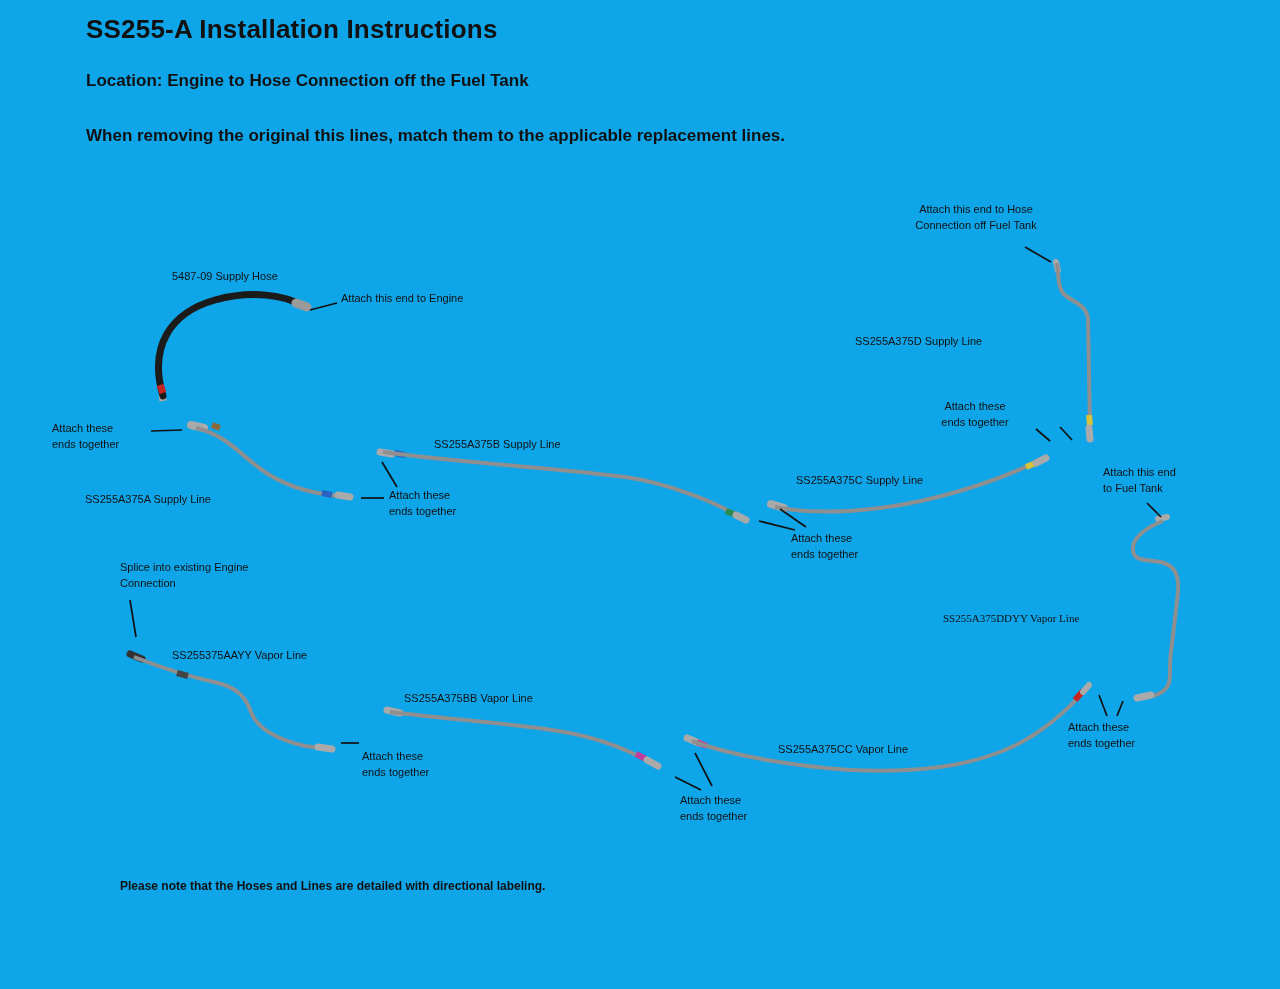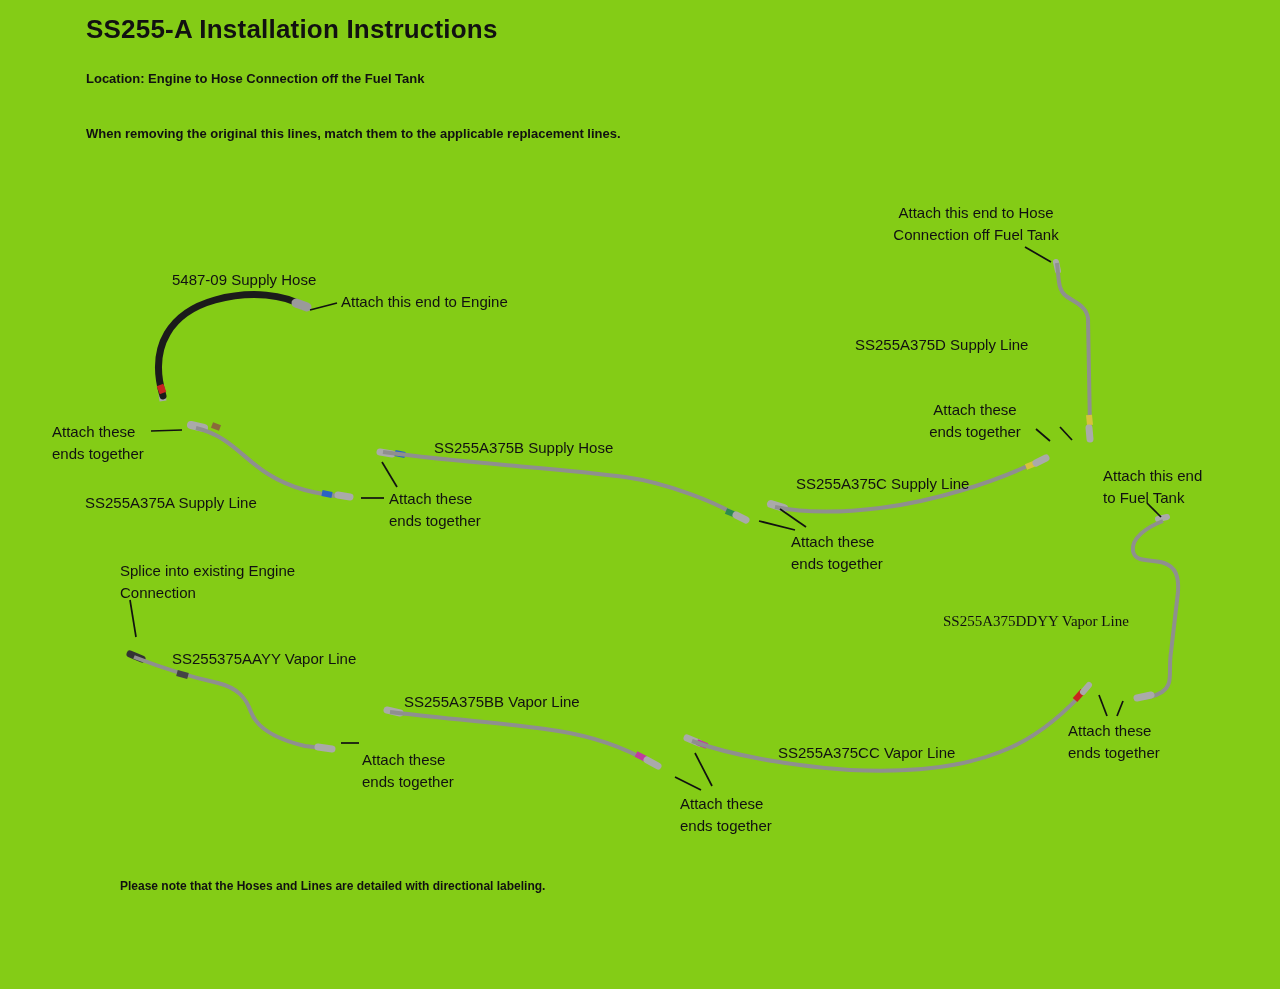--- a/index.html
+++ b/index.html
@@ -3,24 +3,24 @@
 <meta charset="utf-8">
 <style>
   * { margin:0; padding:0; box-sizing:border-box; }
   html,body { background:#ffffff; }
   body {
     width:1280px; height:989px;
     font-family:"Liberation Sans", sans-serif;
     color:#111111;
     position:relative; overflow:hidden;
   }
-  .page { position:relative; width:1280px; height:989px; background:#84cc16; }
+  .page { position:relative; width:1280px; height:989px; background:#0ea5e9; }
   .title { position:absolute; left:86px; top:14px; font-size:26px; font-weight:bold; letter-spacing:0.2px; }
-  .sub   { position:absolute; font-size:13px; font-weight:bold; }
-  .lbl   { position:absolute; font-size:15px; line-height:1.45; white-space:pre-line; }
+  .sub   { position:absolute; font-size:17px; font-weight:bold; }
+  .lbl   { position:absolute; font-size:11px; line-height:1.45; white-space:pre-line; }
   .center{ text-align:center; }
   .footer{ position:absolute; font-size:12px; font-weight:bold; white-space:pre-line; }
   svg.diagram { position:absolute; left:0; top:0; width:1280px; height:989px; }
   path { fill:none; }
 </style>
 </head>
 <body>
 
 <div class="page">
 
@@ -102,21 +102,21 @@
 
   <div class="lbl center" style="left:876px; top:202px; width:200px;">Attach this end to Hose
 Connection off Fuel Tank</div>
   <div class="lbl" style="left:172px; top:269px;">5487-09 Supply Hose</div>
   <div class="lbl" style="left:341px; top:291px;">Attach this end to Engine</div>
   <div class="lbl" style="left:855px; top:334px;">SS255A375D Supply Line</div>
   <div class="lbl center" style="left:915px; top:399px; width:120px;">Attach these
 ends together</div>
   <div class="lbl" style="left:52px; top:421px;">Attach these
 ends together</div>
-  <div class="lbl" style="left:434px; top:437px;">SS255A375B Supply Hose</div>
+  <div class="lbl" style="left:434px; top:437px;">SS255A375B Supply Line</div>
   <div class="lbl" style="left:796px; top:473px;">SS255A375C Supply Line</div>
   <div class="lbl" style="left:1103px; top:465px;">Attach this end
 to Fuel Tank</div>
   <div class="lbl" style="left:85px; top:492px;">SS255A375A Supply Line</div>
   <div class="lbl" style="left:389px; top:488px;">Attach these
 ends together</div>
   <div class="lbl" style="left:791px; top:531px;">Attach these
 ends together</div>
   <div class="lbl" style="left:120px; top:560px;">Splice into existing Engine
 Connection</div>

